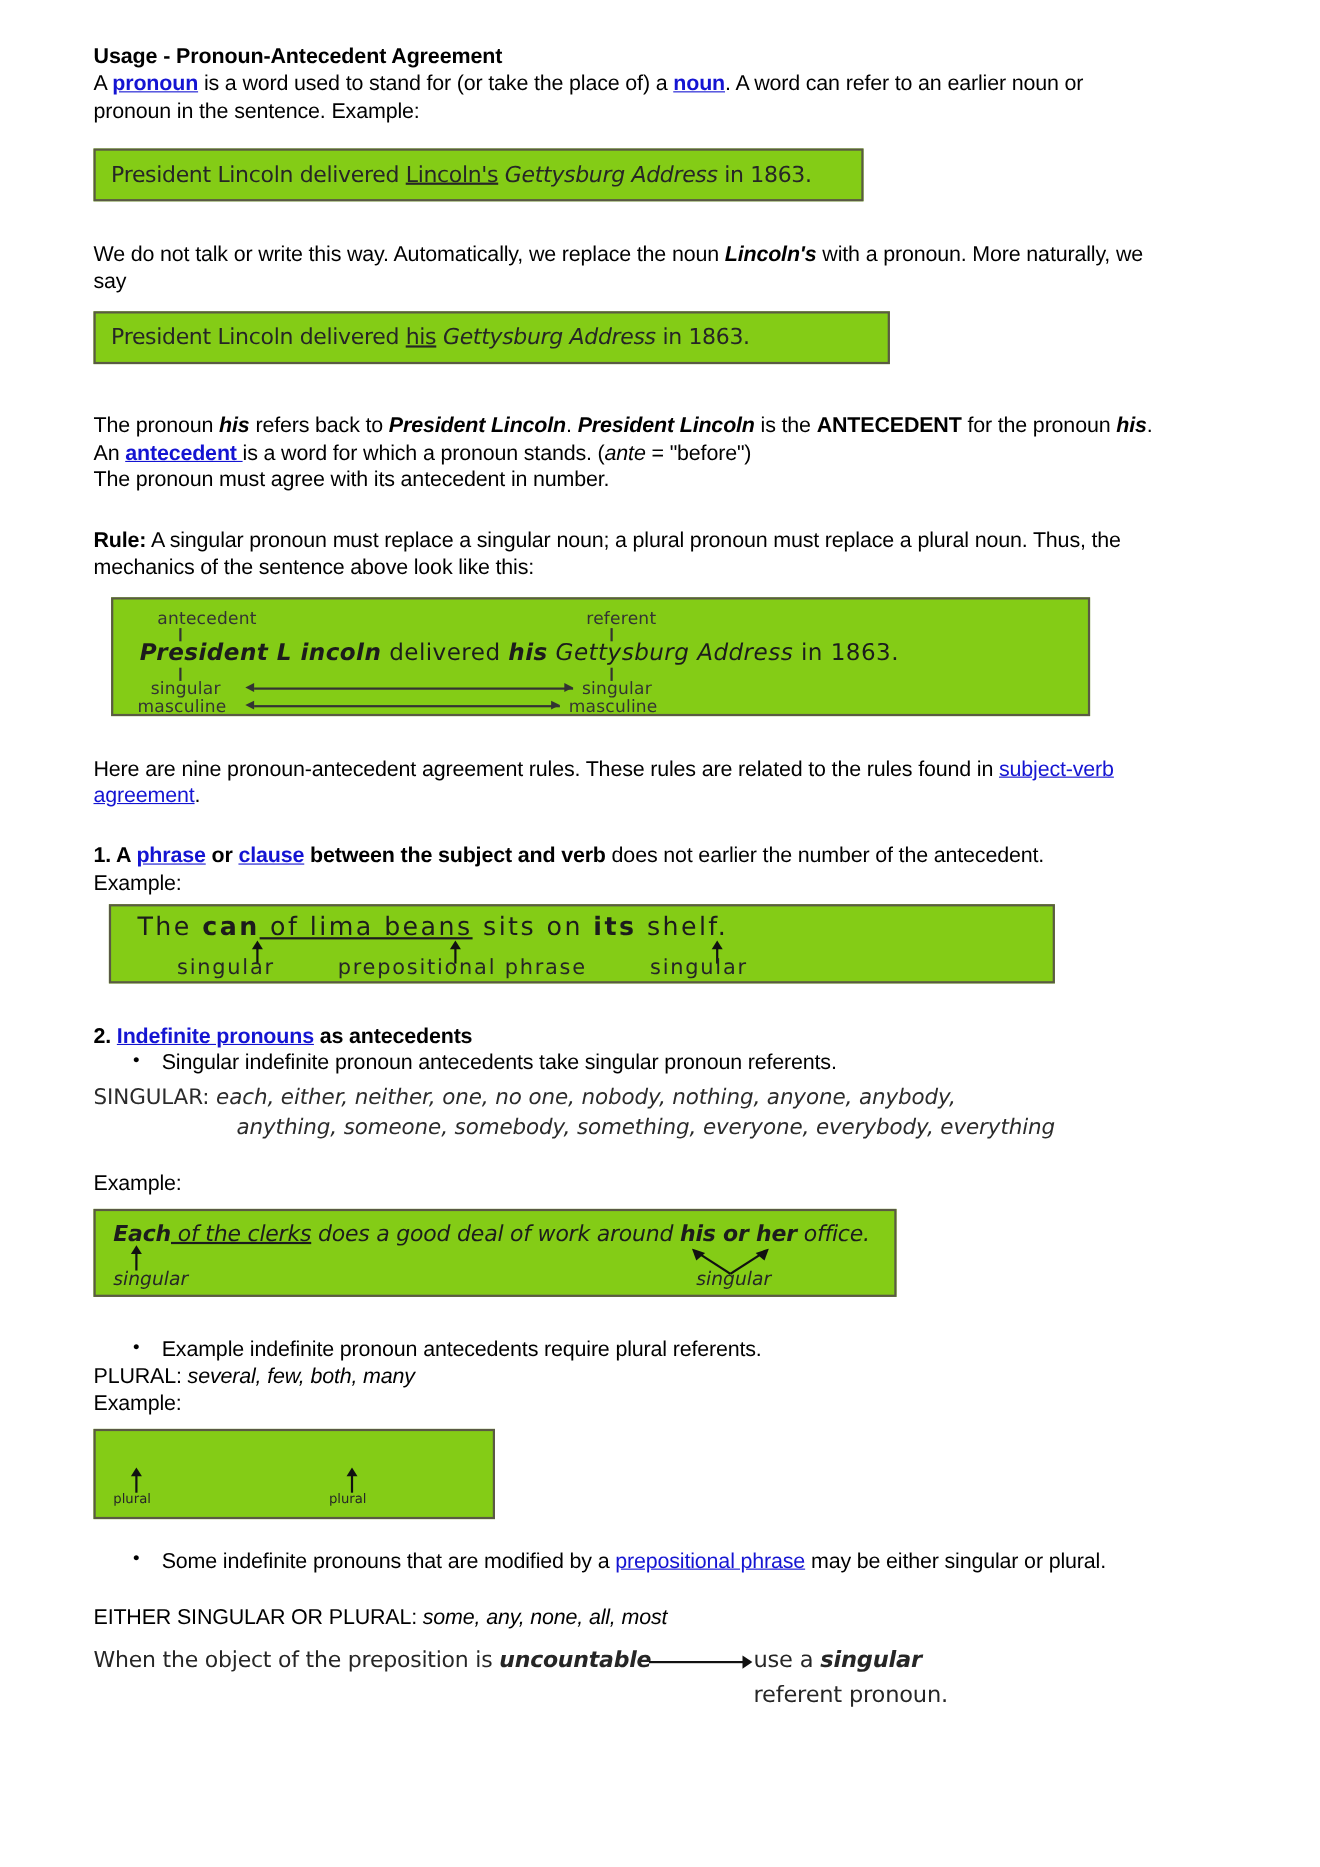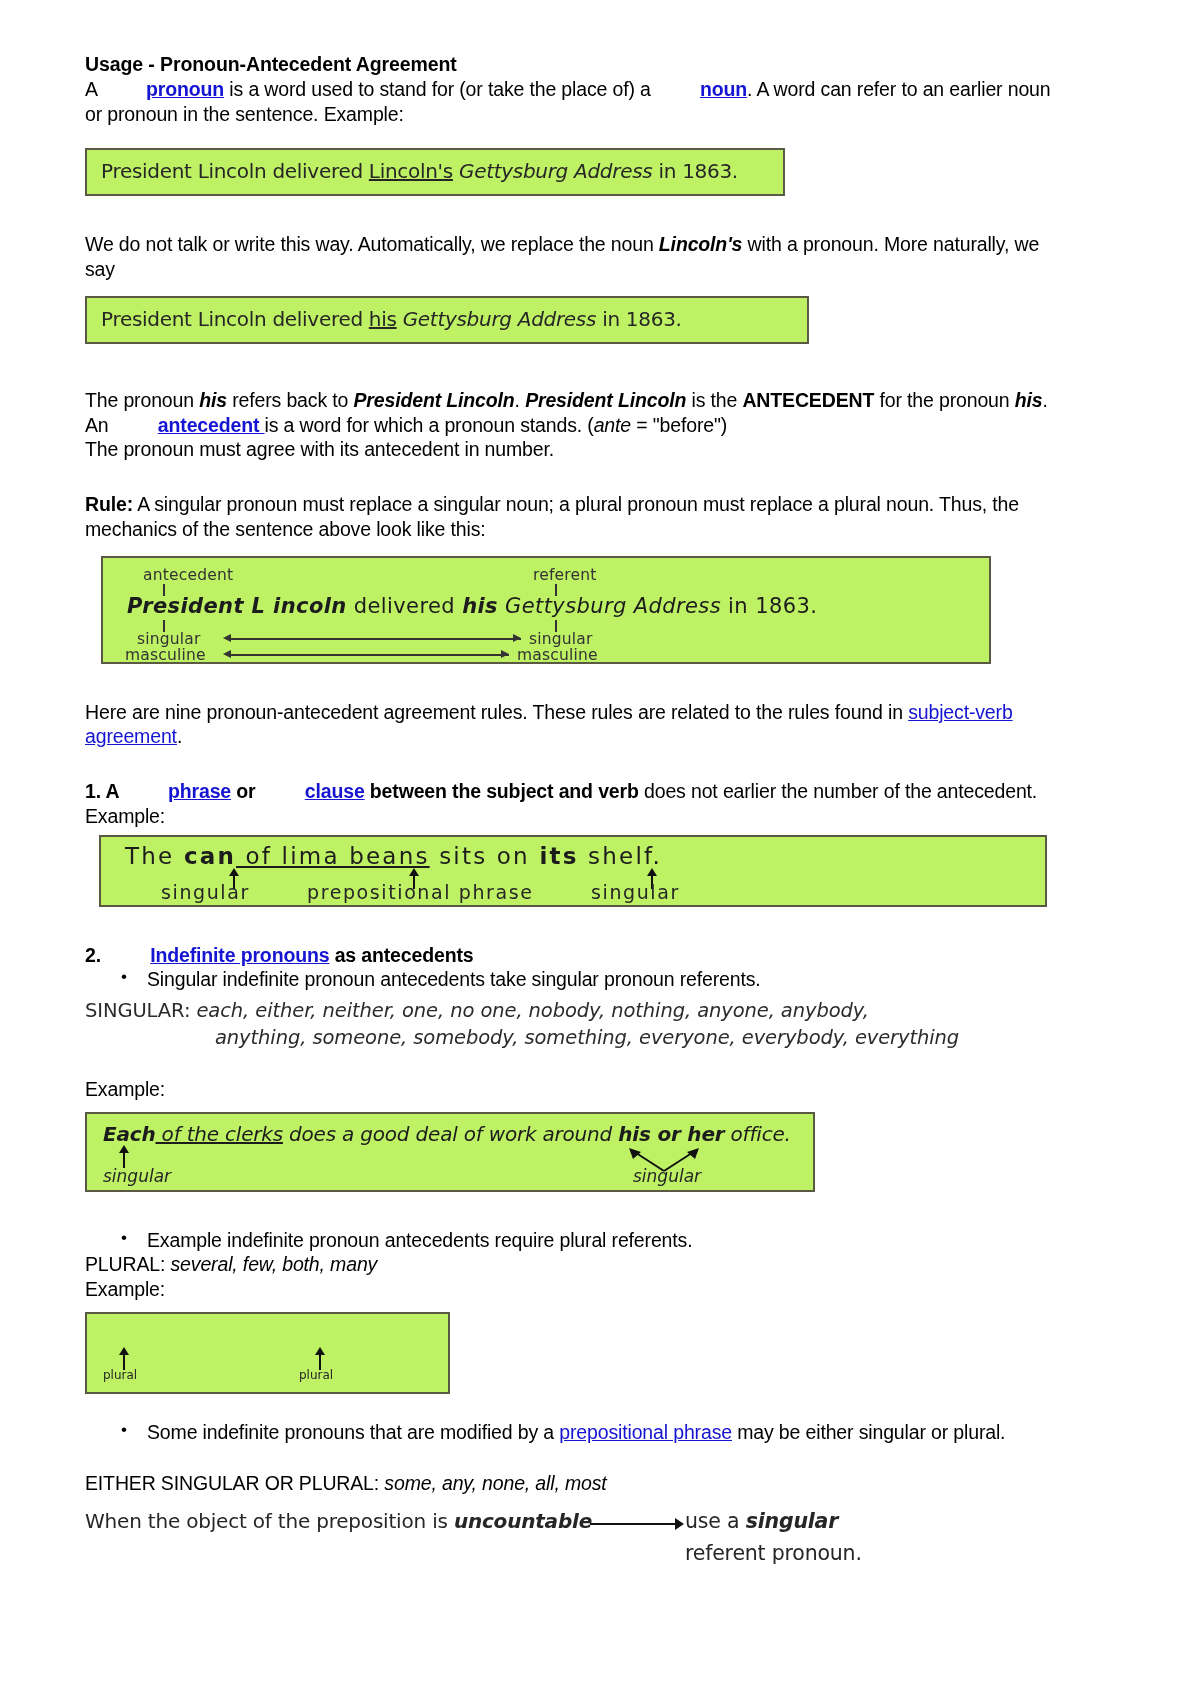--- a/index.html
+++ b/index.html
@@ -11,21 +11,21 @@
     width: 1200px;
     height: 1697px;
     font-family: "Liberation Sans", sans-serif;
     color: #000000;
     position: relative;
     overflow: hidden;
   }
   .page {
     position: absolute;
     left: 85px;
-    top: 52px;
+    top: 39px;
     width: 975px;
   }
   .h-title {
     font-size: 19.5px;
     font-weight: bold;
     line-height: 1.28;
     margin: 0;
     letter-spacing: -0.1px;
   }
   p.body-text {
@@ -40,34 +40,33 @@
   .sp-22 { height: 22px; }
   .sp-26 { height: 26px; }
   .sp-30 { height: 30px; }
   .sp-36 { height: 36px; }
   .sp-44 { height: 44px; }
 
   a.link, .link {
     color: #1414d2;
     text-decoration: underline;
     font-weight: bold;
-    margin-left: 44px;
   }
   .link-plain {
     color: #1414d2;
     text-decoration: underline;
     font-weight: normal;
   }
   b, .bold { font-weight: bold; }
   i, .ital { font-style: italic; }
   .bi { font-weight: bold; font-style: italic; }
 
   
   .exbox {
-    background: #bef264;
+    background: #84cc16;
     border: 2px solid #5a5a44;
     box-sizing: border-box;
     position: relative;
     font-family: "DejaVu Sans", sans-serif;
     color: #262626;
   }
   .exbox .sent {
     font-size: 20px;
     white-space: nowrap;
     letter-spacing: -0.3px;
@@ -120,21 +119,21 @@
     position: absolute;
     width: 0; height: 0;
     border-top: 4px solid transparent;
     border-bottom: 4px solid transparent;
   }
   .arrow-l { border-right: 8px solid #333; }
   .arrow-r { border-left: 8px solid #333; }
 
   
   #lima-box {
-    width: 948px;
+    width: 860px;
     height: 72px;
   }
   #lima-box .sent2 {
     position: absolute;
     left: 24px;
     top: 6px;
     font-size: 23px;
     letter-spacing: 2.2px;
     white-space: nowrap;
     font-family: "DejaVu Sans", sans-serif;

